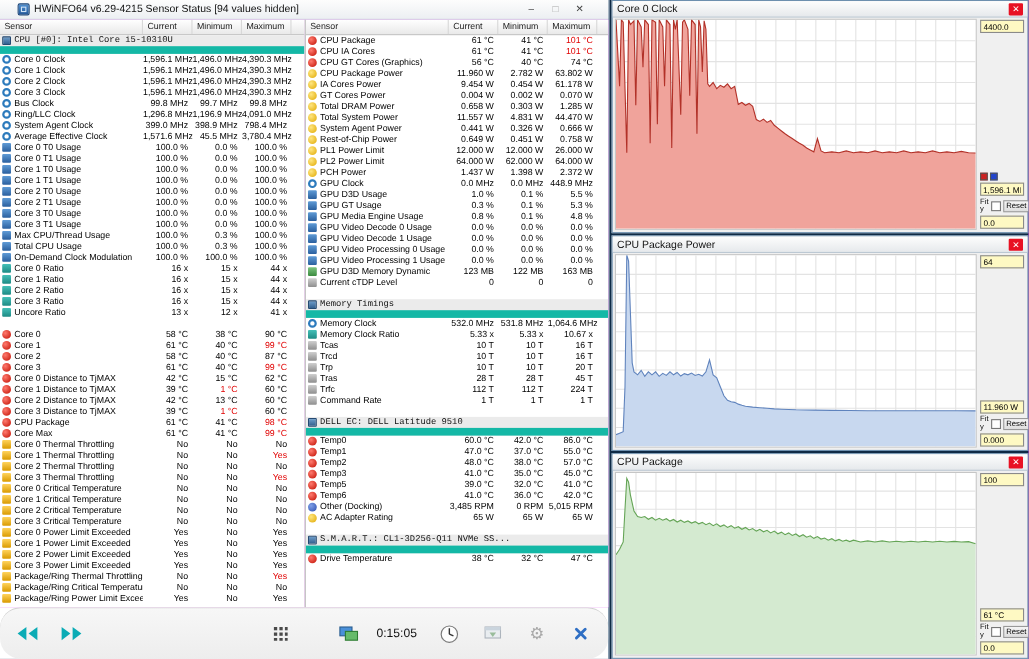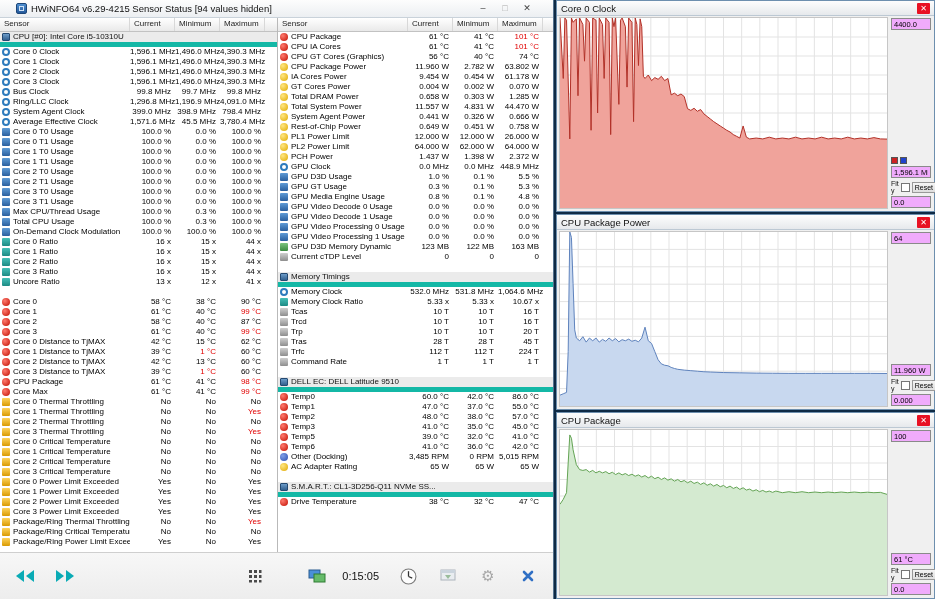--- a/index.html
+++ b/index.html
@@ -36,40 +36,40 @@
   .panel+.panel{border-left:1px solid #b9b9b9;flex:1;}
   .cols{
     display:grid;grid-template-columns:130px 45px 45px 45px;
     height:13px;line-height:12px;font-size:8px;color:#222;
     background:linear-gradient(#ffffff,#e9e9e9);border-bottom:1px solid #c2c2c2;
   }
   .cols span{padding-left:4px;border-right:1px solid #d8d8d8;white-space:nowrap;overflow:hidden;}
   .rows{overflow:hidden;}
   .row{display:grid;grid-template-columns:13px 117px 45px 45px 45px;height:10px;line-height:10px;align-items:center;font-size:8px;color:#000;}
   .row.sp{background:#fff;}
-  .row.grp{grid-template-columns:13px 1fr;background:#ebebeb;border-bottom:5px solid #14b8a6;}
+  .row.grp{grid-template-columns:13px 1fr;background:#ebebeb;border-bottom:7px solid #14b8a6;font-family:Liberation Mono, monospace;}
   .glbl{white-space:nowrap;overflow:hidden;color:#111;}
   .lbl{white-space:nowrap;overflow:hidden;}
   .cell{text-align:right;padding-right:4px;white-space:nowrap;overflow:hidden;}
   .cell.red{color:#e10000;}
   .ic{width:8px;height:8px;margin-left:2px;display:inline-block;border-radius:1px;box-sizing:border-box;}
   .ic-g{background:linear-gradient(#6c9cc9,#33608f);border:1px solid #254a72;}
   .ic-clock{border-radius:50%;background:#fff;border:2px solid #2d7bbd;}
   .ic-usage{background:linear-gradient(#5f9bd6,#2a5f9e);}
   .ic-ratio{background:linear-gradient(#45c0b8,#1d8a84);}
   .ic-temp{border-radius:50%;background:radial-gradient(circle at 35% 35%,#ff7a6e,#c00d00);}
   .ic-flag{background:linear-gradient(#ffd35c,#d99a00);}
   .ic-power{border-radius:50%;background:radial-gradient(circle at 35% 35%,#ffe680,#e0a800);}
   .ic-mem{background:linear-gradient(#7cc47f,#3b8a3f);}
   .ic-level{background:linear-gradient(#cfcfcf,#8e8e8e);}
   .ic-fan{border-radius:50%;background:radial-gradient(circle at 35% 35%,#7f9fe8,#2c4fae);}
   
   .toolbar{
     height:46px;flex:none;background:linear-gradient(#f7f7f7,#ededed);
-    border-top:1px solid #cfcfcf;display:flex;align-items:center;padding:0 6px;gap:2px;
+    border-top:1px solid #cfcfcf;display:flex;align-items:center;padding:0 6px;gap:2px;border-radius:19px;
   }
   .tbtn{
     min-width:30px;height:28px;display:flex;align-items:center;justify-content:center;
     background:transparent;border:1px solid transparent;border-radius:2px;padding:0 3px;
   }
   .tspacer{flex:1;}
   .time-text{font-size:11px;color:#111;margin:0 8px 0 4px;}
   .gear-glyph{font-family:"DejaVu Sans",sans-serif;font-size:15px;color:#8f8f8f;opacity:.75;line-height:1;}
   
   .gwin{
@@ -85,21 +85,21 @@
     width:13px;height:11px;background:#e81123;color:#fff;font-size:8px;line-height:11px;
     text-align:center;border-radius:1px;flex:none;
   }
   .gplot{position:absolute;left:2px;top:16px;right:46px;bottom:2px;background:#fff;border:1px solid #c6c6c6;box-sizing:border-box;}
   .gplot svg{width:100%;height:100%;display:block;}
   .gside{
     position:absolute;top:16px;right:2px;width:42px;bottom:2px;
     display:flex;flex-direction:column;justify-content:space-between;padding:1px;box-sizing:border-box;
   }
   .gbox{
-    height:12px;font-size:7.5px;line-height:10px;border:1px solid #8a8a8a;background:#f0abfc;
+    height:12px;font-size:7.5px;line-height:10px;border:1px solid #8a8a8a;background:#fef9c3;
     padding:0 2px;width:100%;box-sizing:border-box;font-family:"Liberation Sans",sans-serif;color:#000;
   }
   .gstack{display:flex;flex-direction:column;gap:2px;}
   .chips{display:flex;gap:2px;min-height:7px;}
   .chip{width:7px;height:7px;border:1px solid #555;box-sizing:border-box;}
   .gfit{display:flex;align-items:center;gap:2px;font-size:7px;color:#111;}
   .gcheck{width:7px;height:7px;border:1px solid #767676;background:#fff;flex:none;}
   .greset{
     font-size:7px;line-height:9px;padding:0 2px;border:1px solid #999;background:linear-gradient(#f5f5f5,#dedede);
     font-family:"Liberation Sans",sans-serif;height:11px;

